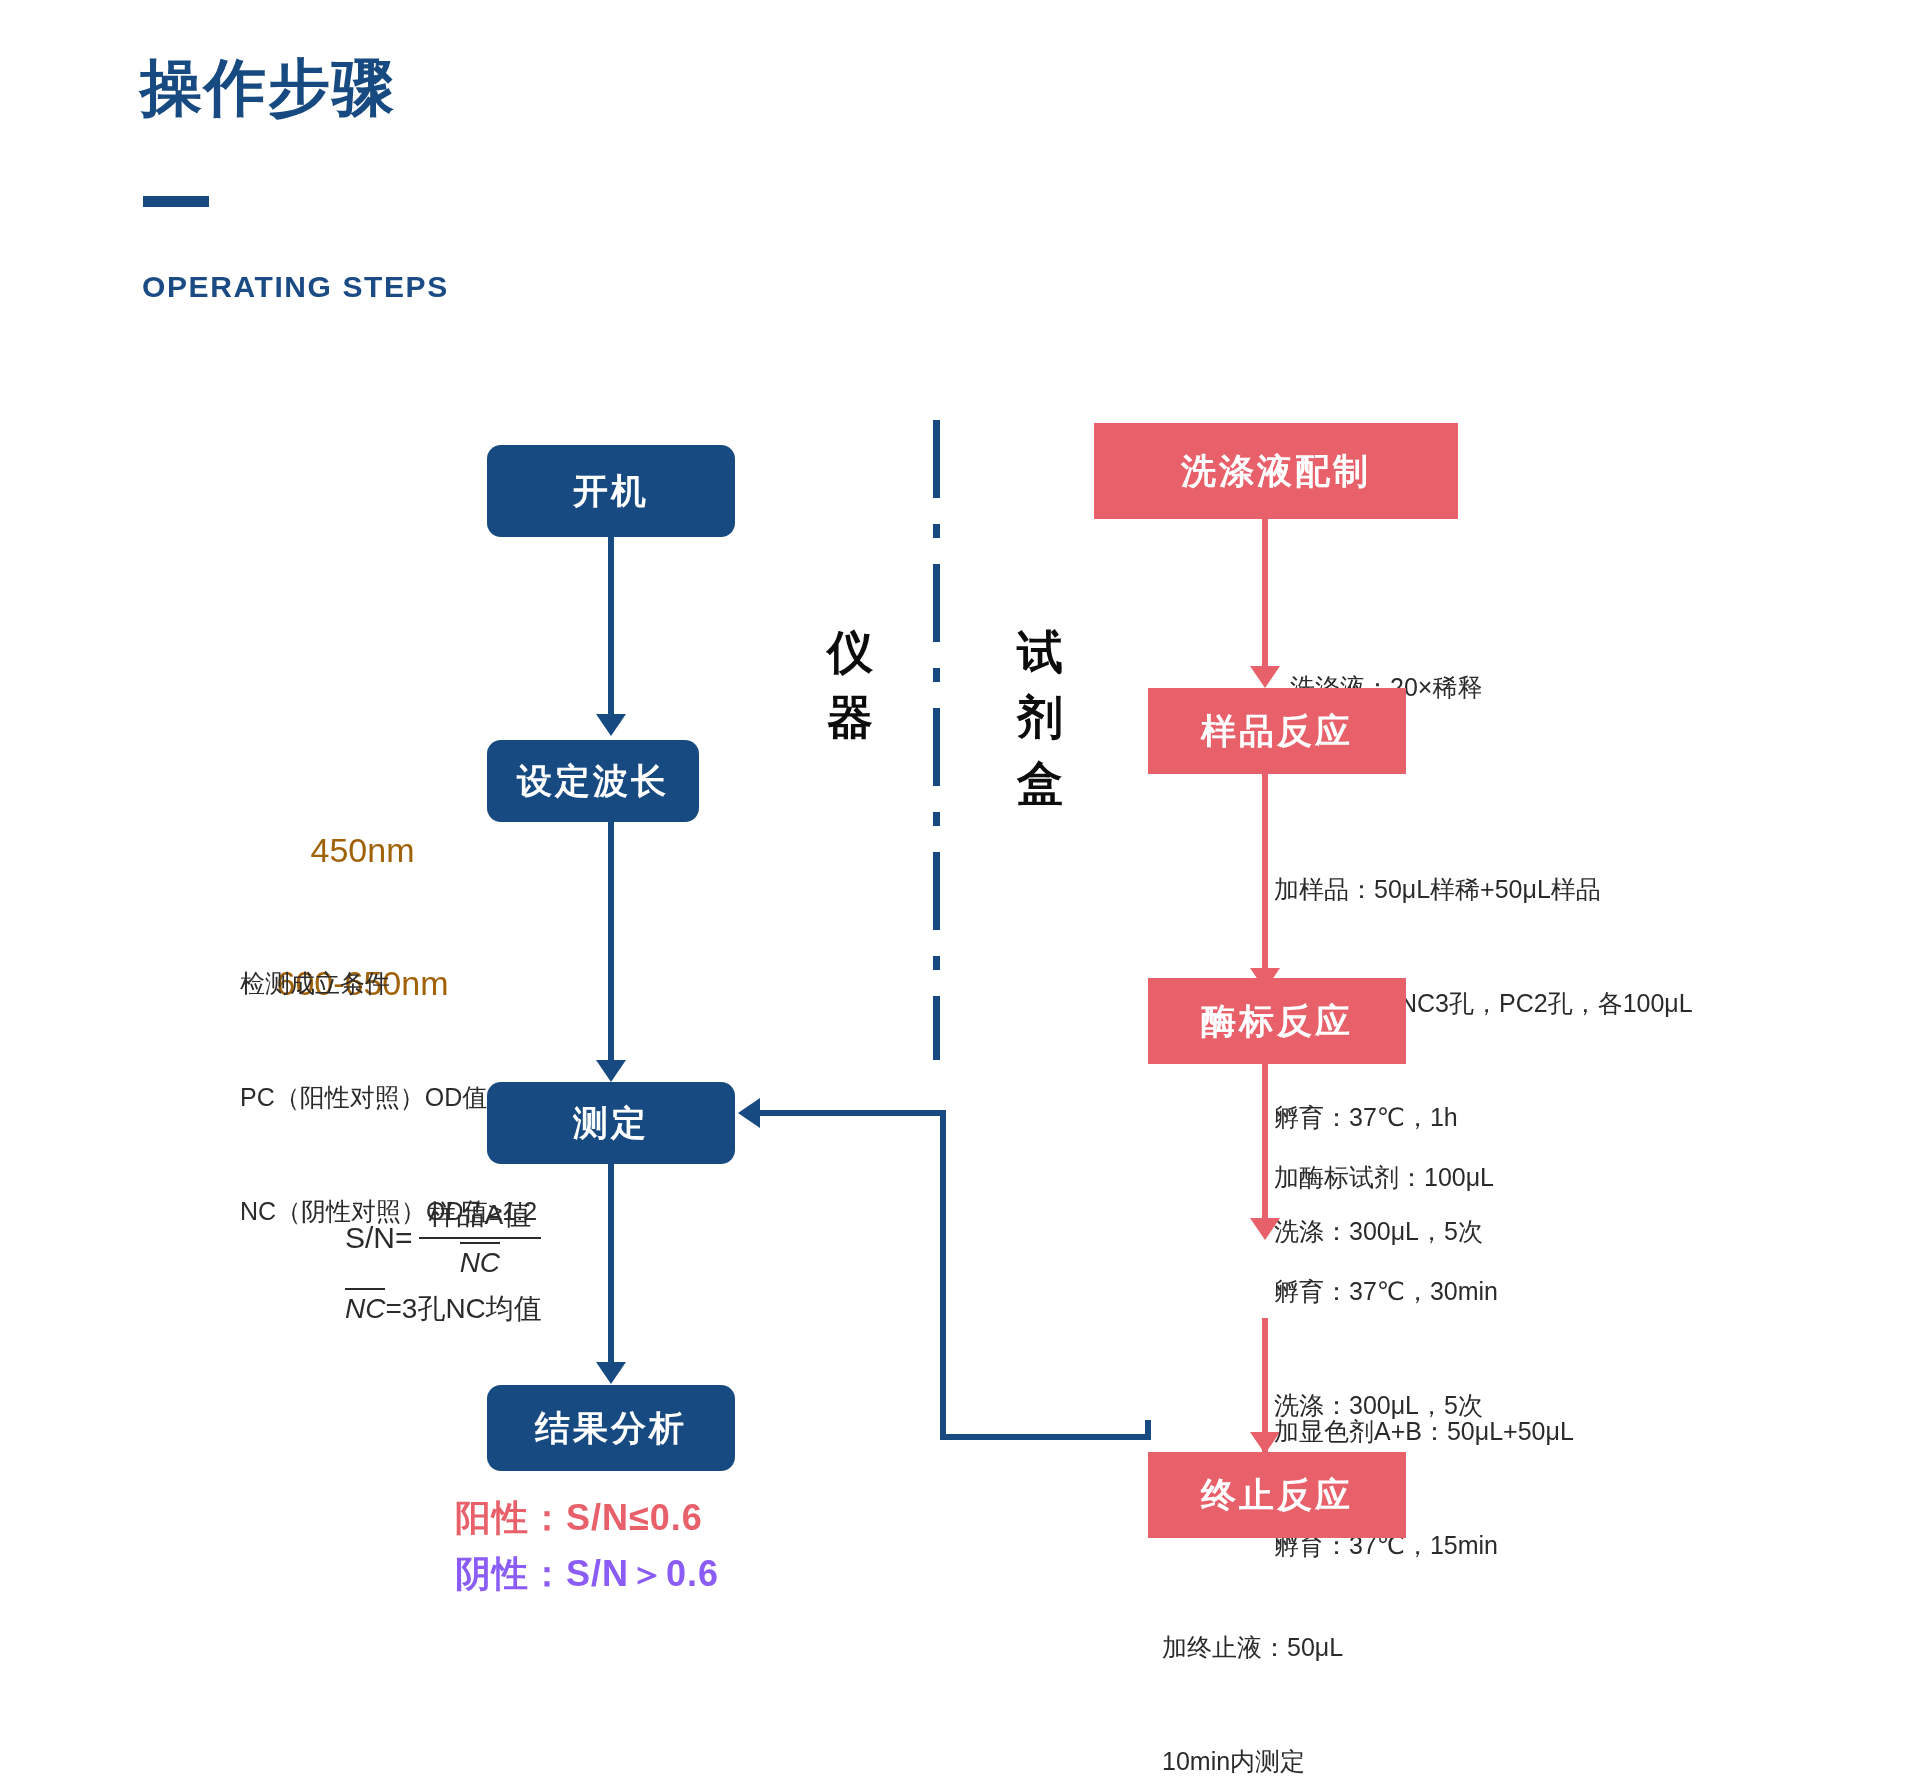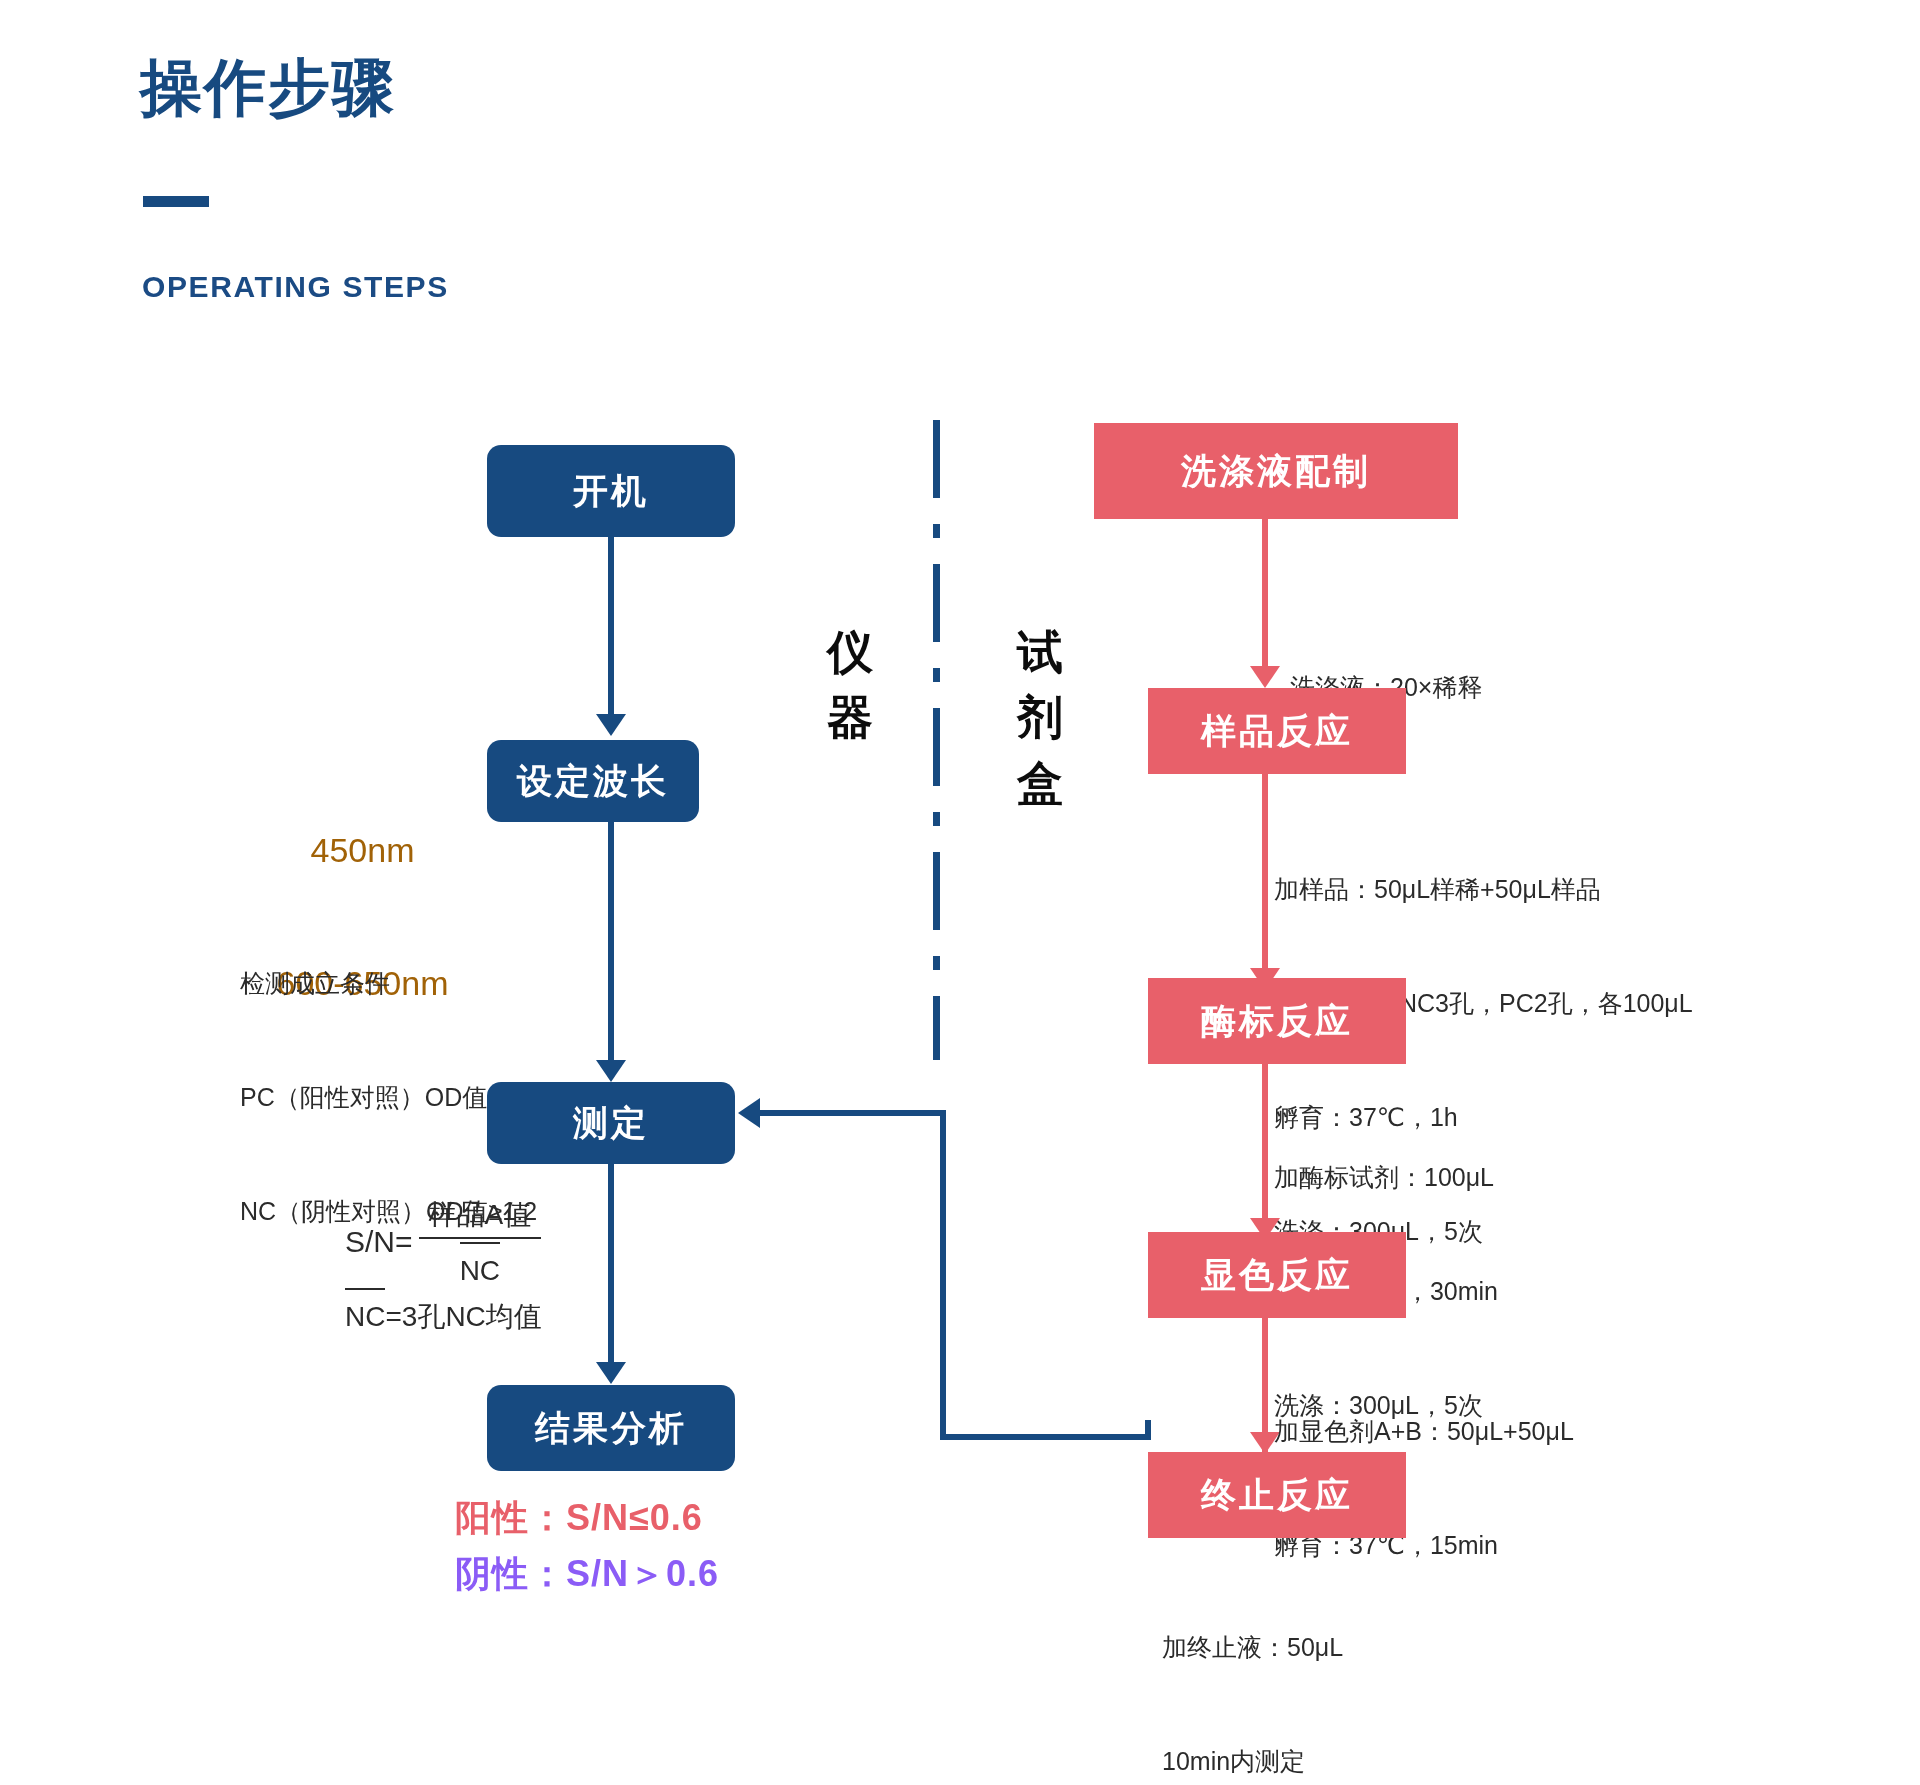--- a/index.html
+++ b/index.html
@@ -151,21 +151,21 @@
   .frac .bar {
     width: 100%;
     height: 2px;
     background: #2B2B2B;
   }
   .frac .den {
     padding: 3px 10px 0 10px;
     font-size: 28px;
     white-space: nowrap;
   }
-  .ovl { border-top: 2px solid #2B2B2B; padding-top: 11px; display: inline-block; }
+  .ovl { border-top: 2px solid #2B2B2B; padding-top: 3px; display: inline-block; font-style: italic; }
 
   .formula-note {
     position: absolute;
     font-size: 28px;
     color: #2B2B2B;
     white-space: nowrap;
   }
 
   
   .result {
@@ -266,21 +266,20 @@
 
   <div class="vline red" style="left:1262px; top:1064px; height:170px;"></div>
   <div class="arrowhead red-down" style="left:1250px; top:1218px;"></div>
 
   <div class="ann" style="left:1274px; top:1082px;">
     <div>加酶标试剂：100μL</div>
     <div>孵育：37℃，30min</div>
     <div>洗涤：300μL，5次</div>
   </div>
 
-  <div class="box red" style="left:1148px; top:1232px; width:258px; height:86px;">显色反应</div>
 
   <div class="vline red" style="left:1262px; top:1318px; height:145px;"></div>
   <div class="arrowhead red-down" style="left:1250px; top:1432px;"></div>
 
   <div class="ann" style="left:1274px; top:1336px;">
     <div>加显色剂A+B：50μL+50μL</div>
     <div>孵育：37℃，15min</div>
   </div>
 
   <div class="box red" style="left:1148px; top:1452px; width:258px; height:86px;">终止反应</div>

